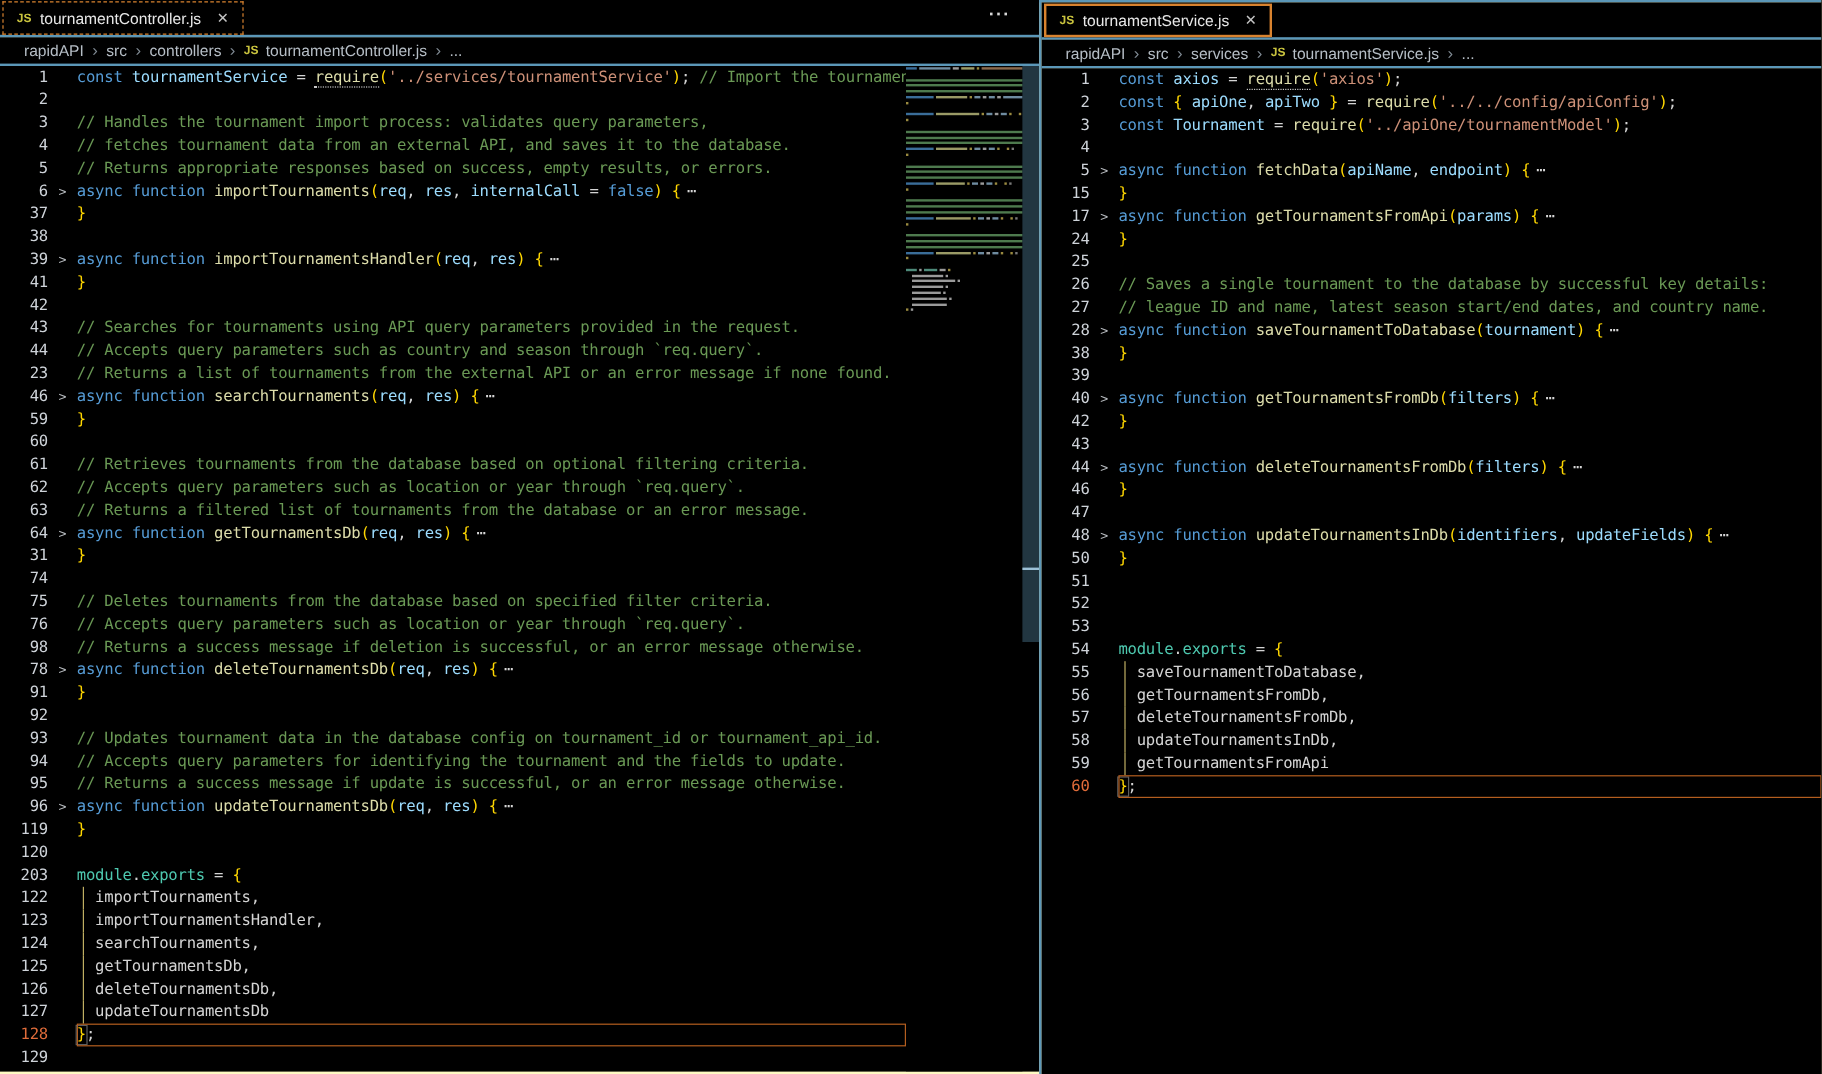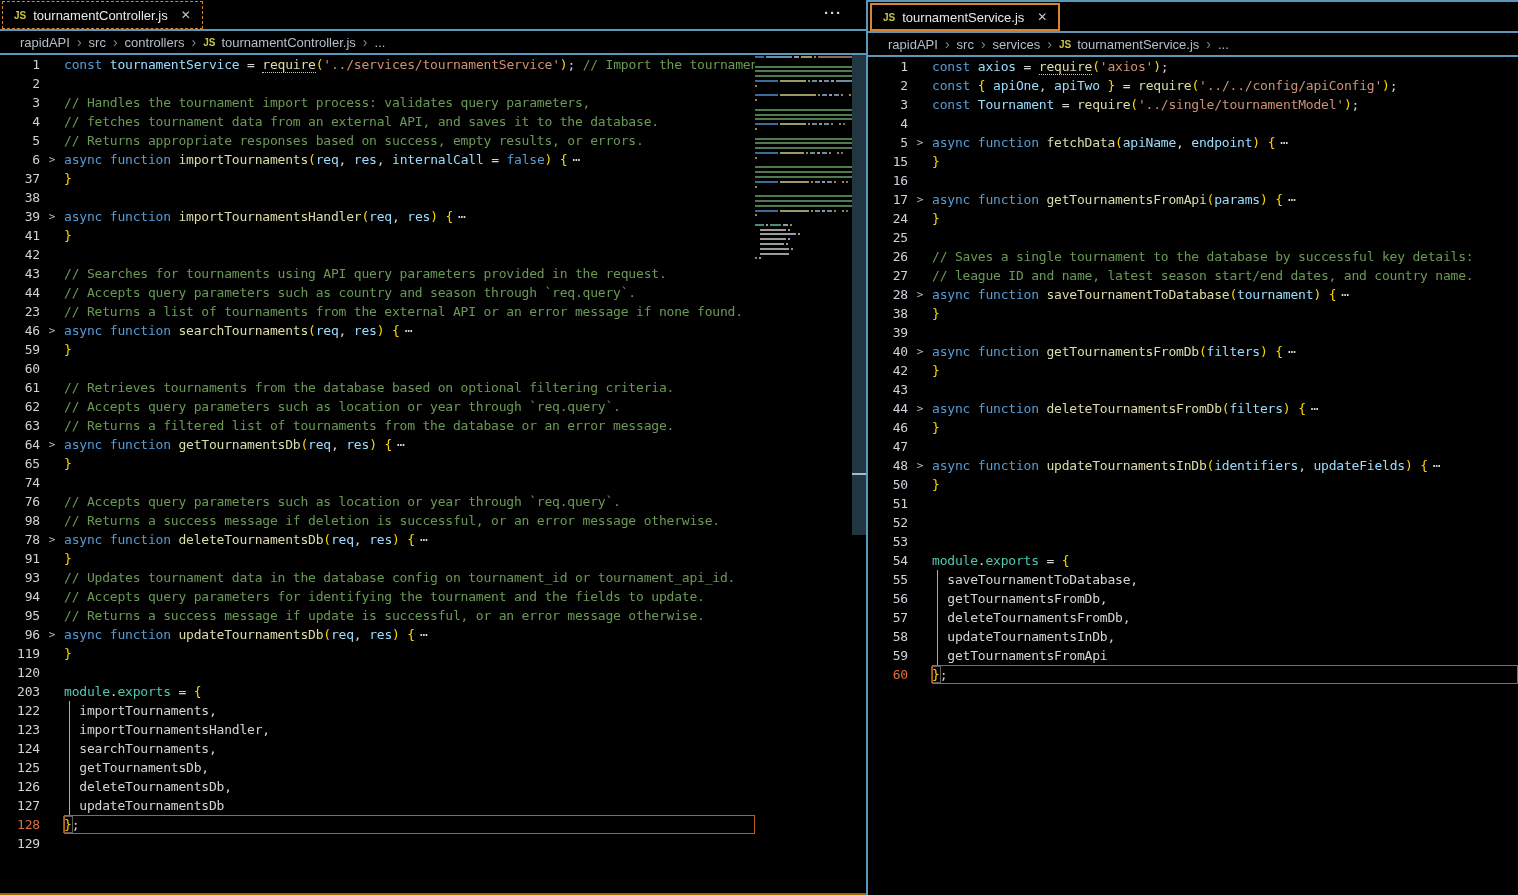--- a/index.html
+++ b/index.html
@@ -1,19 +1,19 @@
 <!DOCTYPE html>
 <html><head>
 <meta charset="utf-8">
 <style>
   * { margin:0; padding:0; box-sizing:border-box; }
   html,body { background:#000; }
   .wb { position:relative; width:1518px; height:895px; background:#000; overflow:hidden;
         font-family:"Liberation Sans", sans-serif; display:flex; }
-  .group { height:100%; position:relative; background:#a16207; }
+  .group { height:100%; position:relative; background:#fef9c3; }
   .group.left  { width:866px; }
   .group.right { flex:1; border-left:2px solid #5b97b8; border-top:2px solid #5b97b8; }
 
   
   .tabbar { position:relative; height:31px; background:#000; border-bottom:2px solid #5b97b8;
             display:flex; align-items:flex-start; }
   .tab { display:flex; align-items:center; gap:7px; height:28px; margin:1px 0 0 2px;
          padding:0 11px; background:#000; color:#e8e8e8; font-size:13px; cursor:pointer; }
   .tab.dashed { border:1px dashed #d9832f; }
   .tab.solid  { border:2px solid #d9832f; }
@@ -107,26 +107,28 @@
           <div class="line"><span class="num">43</span><span class="foldcol"></span><span class="code"><span class="tk-c">// Searches for tournaments using API query parameters provided in the request.</span></span></div>
           <div class="line"><span class="num">44</span><span class="foldcol"></span><span class="code"><span class="tk-c">// Accepts query parameters such as country and season through `req.query`.</span></span></div>
           <div class="line"><span class="num">23</span><span class="foldcol"></span><span class="code"><span class="tk-c">// Returns a list of tournaments from the external API or an error message if none found.</span></span></div>
           <div class="line"><span class="num">46</span><span class="foldcol">&gt;</span><span class="code"><span class="tk-k">async function </span><span class="tk-f">searchTournaments</span><span class="tk-b">(</span><span class="tk-v">req</span><span class="tk-p">, </span><span class="tk-v">res</span><span class="tk-b">)</span><span class="tk-p"> </span><span class="tk-b">{</span><span class="tk-d">⋯</span></span></div>
           <div class="line"><span class="num">59</span><span class="foldcol"></span><span class="code"><span class="tk-b">}</span></span></div>
           <div class="line"><span class="num">60</span><span class="foldcol"></span><span class="code"></span></div>
           <div class="line"><span class="num">61</span><span class="foldcol"></span><span class="code"><span class="tk-c">// Retrieves tournaments from the database based on optional filtering criteria.</span></span></div>
           <div class="line"><span class="num">62</span><span class="foldcol"></span><span class="code"><span class="tk-c">// Accepts query parameters such as location or year through `req.query`.</span></span></div>
           <div class="line"><span class="num">63</span><span class="foldcol"></span><span class="code"><span class="tk-c">// Returns a filtered list of tournaments from the database or an error message.</span></span></div>
           <div class="line"><span class="num">64</span><span class="foldcol">&gt;</span><span class="code"><span class="tk-k">async function </span><span class="tk-f">getTournamentsDb</span><span class="tk-b">(</span><span class="tk-v">req</span><span class="tk-p">, </span><span class="tk-v">res</span><span class="tk-b">)</span><span class="tk-p"> </span><span class="tk-b">{</span><span class="tk-d">⋯</span></span></div>
-          <div class="line"><span class="num">65</span><span class="foldcol"></span><span class="code"><span class="tk-b">}</span></span></div>
+          <div class="line"><span class="num">31</span><span class="foldcol"></span><span class="code"><span class="tk-b">}</span></span></div>
           <div class="line"><span class="num">74</span><span class="foldcol"></span><span class="code"></span></div>
+          <div class="line"><span class="num">75</span><span class="foldcol"></span><span class="code"><span class="tk-c">// Deletes tournaments from the database based on specified filter criteria.</span></span></div>
           <div class="line"><span class="num">76</span><span class="foldcol"></span><span class="code"><span class="tk-c">// Accepts query parameters such as location or year through `req.query`.</span></span></div>
           <div class="line"><span class="num">98</span><span class="foldcol"></span><span class="code"><span class="tk-c">// Returns a success message if deletion is successful, or an error message otherwise.</span></span></div>
           <div class="line"><span class="num">78</span><span class="foldcol">&gt;</span><span class="code"><span class="tk-k">async function </span><span class="tk-f">deleteTournamentsDb</span><span class="tk-b">(</span><span class="tk-v">req</span><span class="tk-p">, </span><span class="tk-v">res</span><span class="tk-b">)</span><span class="tk-p"> </span><span class="tk-b">{</span><span class="tk-d">⋯</span></span></div>
           <div class="line"><span class="num">91</span><span class="foldcol"></span><span class="code"><span class="tk-b">}</span></span></div>
+          <div class="line"><span class="num">92</span><span class="foldcol"></span><span class="code"></span></div>
           <div class="line"><span class="num">93</span><span class="foldcol"></span><span class="code"><span class="tk-c">// Updates tournament data in the database config on tournament_id or tournament_api_id.</span></span></div>
           <div class="line"><span class="num">94</span><span class="foldcol"></span><span class="code"><span class="tk-c">// Accepts query parameters for identifying the tournament and the fields to update.</span></span></div>
           <div class="line"><span class="num">95</span><span class="foldcol"></span><span class="code"><span class="tk-c">// Returns a success message if update is successful, or an error message otherwise.</span></span></div>
           <div class="line"><span class="num">96</span><span class="foldcol">&gt;</span><span class="code"><span class="tk-k">async function </span><span class="tk-f">updateTournamentsDb</span><span class="tk-b">(</span><span class="tk-v">req</span><span class="tk-p">, </span><span class="tk-v">res</span><span class="tk-b">)</span><span class="tk-p"> </span><span class="tk-b">{</span><span class="tk-d">⋯</span></span></div>
           <div class="line"><span class="num">119</span><span class="foldcol"></span><span class="code"><span class="tk-b">}</span></span></div>
           <div class="line"><span class="num">120</span><span class="foldcol"></span><span class="code"></span></div>
           <div class="line"><span class="num">203</span><span class="foldcol"></span><span class="code"><span class="tk-t">module</span><span class="tk-p">.</span><span class="tk-t">exports</span><span class="tk-p"> = </span><span class="tk-b">{</span></span></div>
           <div class="line gd"><span class="num">122</span><span class="foldcol"></span><span class="code"><span class="tk-p">  </span><span class="tk-e">importTournaments</span><span class="tk-p">,</span></span></div>
           <div class="line gd"><span class="num">123</span><span class="foldcol"></span><span class="code"><span class="tk-p">  </span><span class="tk-e">importTournamentsHandler</span><span class="tk-p">,</span></span></div>
           <div class="line gd"><span class="num">124</span><span class="foldcol"></span><span class="code"><span class="tk-p">  </span><span class="tk-e">searchTournaments</span><span class="tk-p">,</span></span></div>
@@ -206,25 +208,24 @@
         <span class="csep">›</span>
         <span class="jsicon">JS</span>
         <span class="crumb">tournamentService.js</span>
         <span class="csep">›</span>
         <span class="crumb">...</span>
       </div>
     <div class="editor">
       <div class="lines" id="lines-1">
           <div class="line"><span class="num">1</span><span class="foldcol"></span><span class="code"><span class="tk-k">const </span><span class="tk-v">axios</span><span class="tk-p"> = </span><span class="tk-u">require</span><span class="tk-b">(</span><span class="tk-s">'axios'</span><span class="tk-b">)</span><span class="tk-p">;</span></span></div>
           <div class="line"><span class="num">2</span><span class="foldcol"></span><span class="code"><span class="tk-k">const </span><span class="tk-b">{</span><span class="tk-p"> </span><span class="tk-v">apiOne</span><span class="tk-p">, </span><span class="tk-v">apiTwo</span><span class="tk-p"> </span><span class="tk-b">}</span><span class="tk-p"> = </span><span class="tk-f">require</span><span class="tk-b">(</span><span class="tk-s">'../../config/apiConfig'</span><span class="tk-b">)</span><span class="tk-p">;</span></span></div>
-          <div class="line"><span class="num">3</span><span class="foldcol"></span><span class="code"><span class="tk-k">const </span><span class="tk-v">Tournament</span><span class="tk-p"> = </span><span class="tk-f">require</span><span class="tk-b">(</span><span class="tk-s">'../single/tournamentModel'</span><span class="tk-b">)</span><span class="tk-p">;</span></span></div>
+          <div class="line"><span class="num">3</span><span class="foldcol"></span><span class="code"><span class="tk-k">const </span><span class="tk-v">Tournament</span><span class="tk-p"> = </span><span class="tk-f">require</span><span class="tk-b">(</span><span class="tk-s">'../apiOne/tournamentModel'</span><span class="tk-b">)</span><span class="tk-p">;</span></span></div>
           <div class="line"><span class="num">4</span><span class="foldcol"></span><span class="code"></span></div>
           <div class="line"><span class="num">5</span><span class="foldcol">&gt;</span><span class="code"><span class="tk-k">async function </span><span class="tk-f">fetchData</span><span class="tk-b">(</span><span class="tk-v">apiName</span><span class="tk-p">, </span><span class="tk-v">endpoint</span><span class="tk-b">)</span><span class="tk-p"> </span><span class="tk-b">{</span><span class="tk-d">⋯</span></span></div>
           <div class="line"><span class="num">15</span><span class="foldcol"></span><span class="code"><span class="tk-b">}</span></span></div>
-          <div class="line"><span class="num">16</span><span class="foldcol"></span><span class="code"></span></div>
           <div class="line"><span class="num">17</span><span class="foldcol">&gt;</span><span class="code"><span class="tk-k">async function </span><span class="tk-f">getTournamentsFromApi</span><span class="tk-b">(</span><span class="tk-v">params</span><span class="tk-b">)</span><span class="tk-p"> </span><span class="tk-b">{</span><span class="tk-d">⋯</span></span></div>
           <div class="line"><span class="num">24</span><span class="foldcol"></span><span class="code"><span class="tk-b">}</span></span></div>
           <div class="line"><span class="num">25</span><span class="foldcol"></span><span class="code"></span></div>
           <div class="line"><span class="num">26</span><span class="foldcol"></span><span class="code"><span class="tk-c">// Saves a single tournament to the database by successful key details:</span></span></div>
           <div class="line"><span class="num">27</span><span class="foldcol"></span><span class="code"><span class="tk-c">// league ID and name, latest season start/end dates, and country name.</span></span></div>
           <div class="line"><span class="num">28</span><span class="foldcol">&gt;</span><span class="code"><span class="tk-k">async function </span><span class="tk-f">saveTournamentToDatabase</span><span class="tk-b">(</span><span class="tk-v">tournament</span><span class="tk-b">)</span><span class="tk-p"> </span><span class="tk-b">{</span><span class="tk-d">⋯</span></span></div>
           <div class="line"><span class="num">38</span><span class="foldcol"></span><span class="code"><span class="tk-b">}</span></span></div>
           <div class="line"><span class="num">39</span><span class="foldcol"></span><span class="code"></span></div>
           <div class="line"><span class="num">40</span><span class="foldcol">&gt;</span><span class="code"><span class="tk-k">async function </span><span class="tk-f">getTournamentsFromDb</span><span class="tk-b">(</span><span class="tk-v">filters</span><span class="tk-b">)</span><span class="tk-p"> </span><span class="tk-b">{</span><span class="tk-d">⋯</span></span></div>
           <div class="line"><span class="num">42</span><span class="foldcol"></span><span class="code"><span class="tk-b">}</span></span></div>

